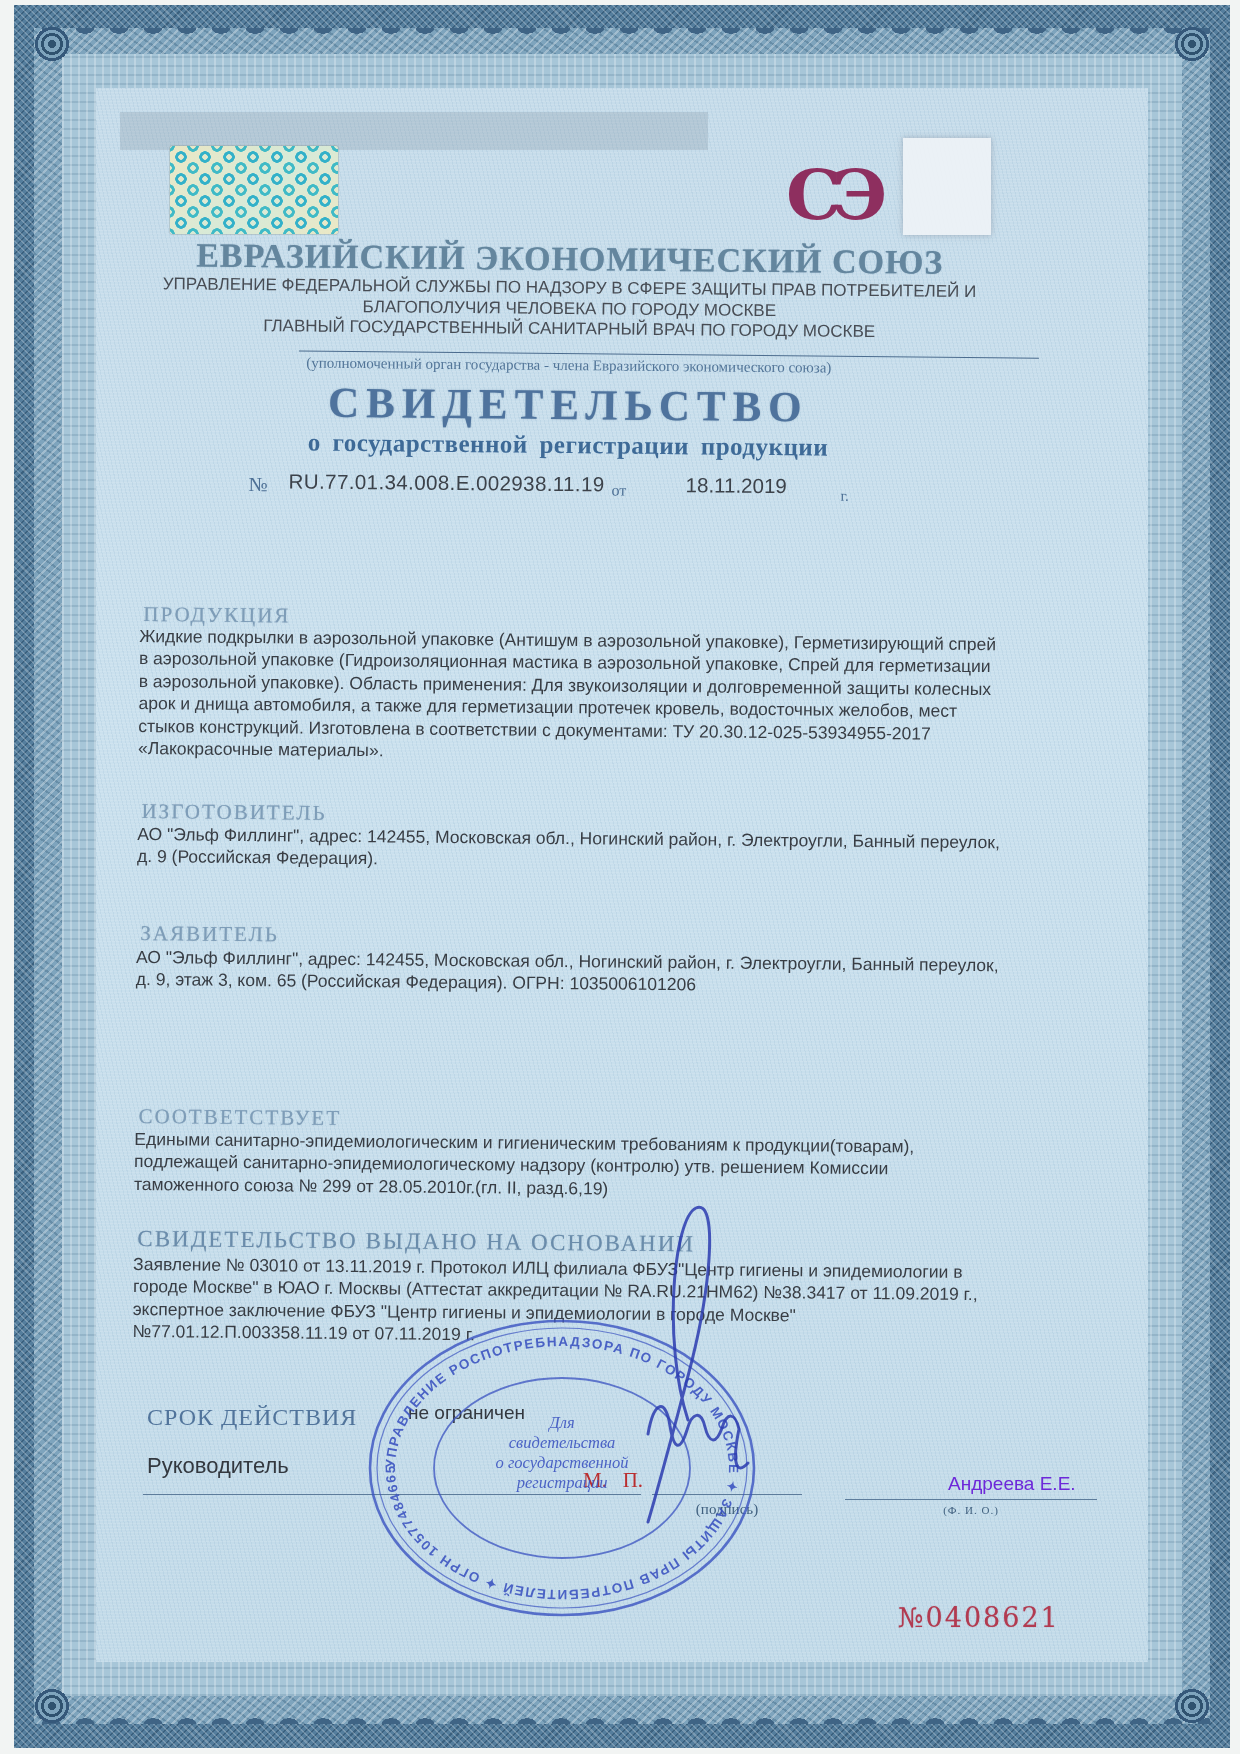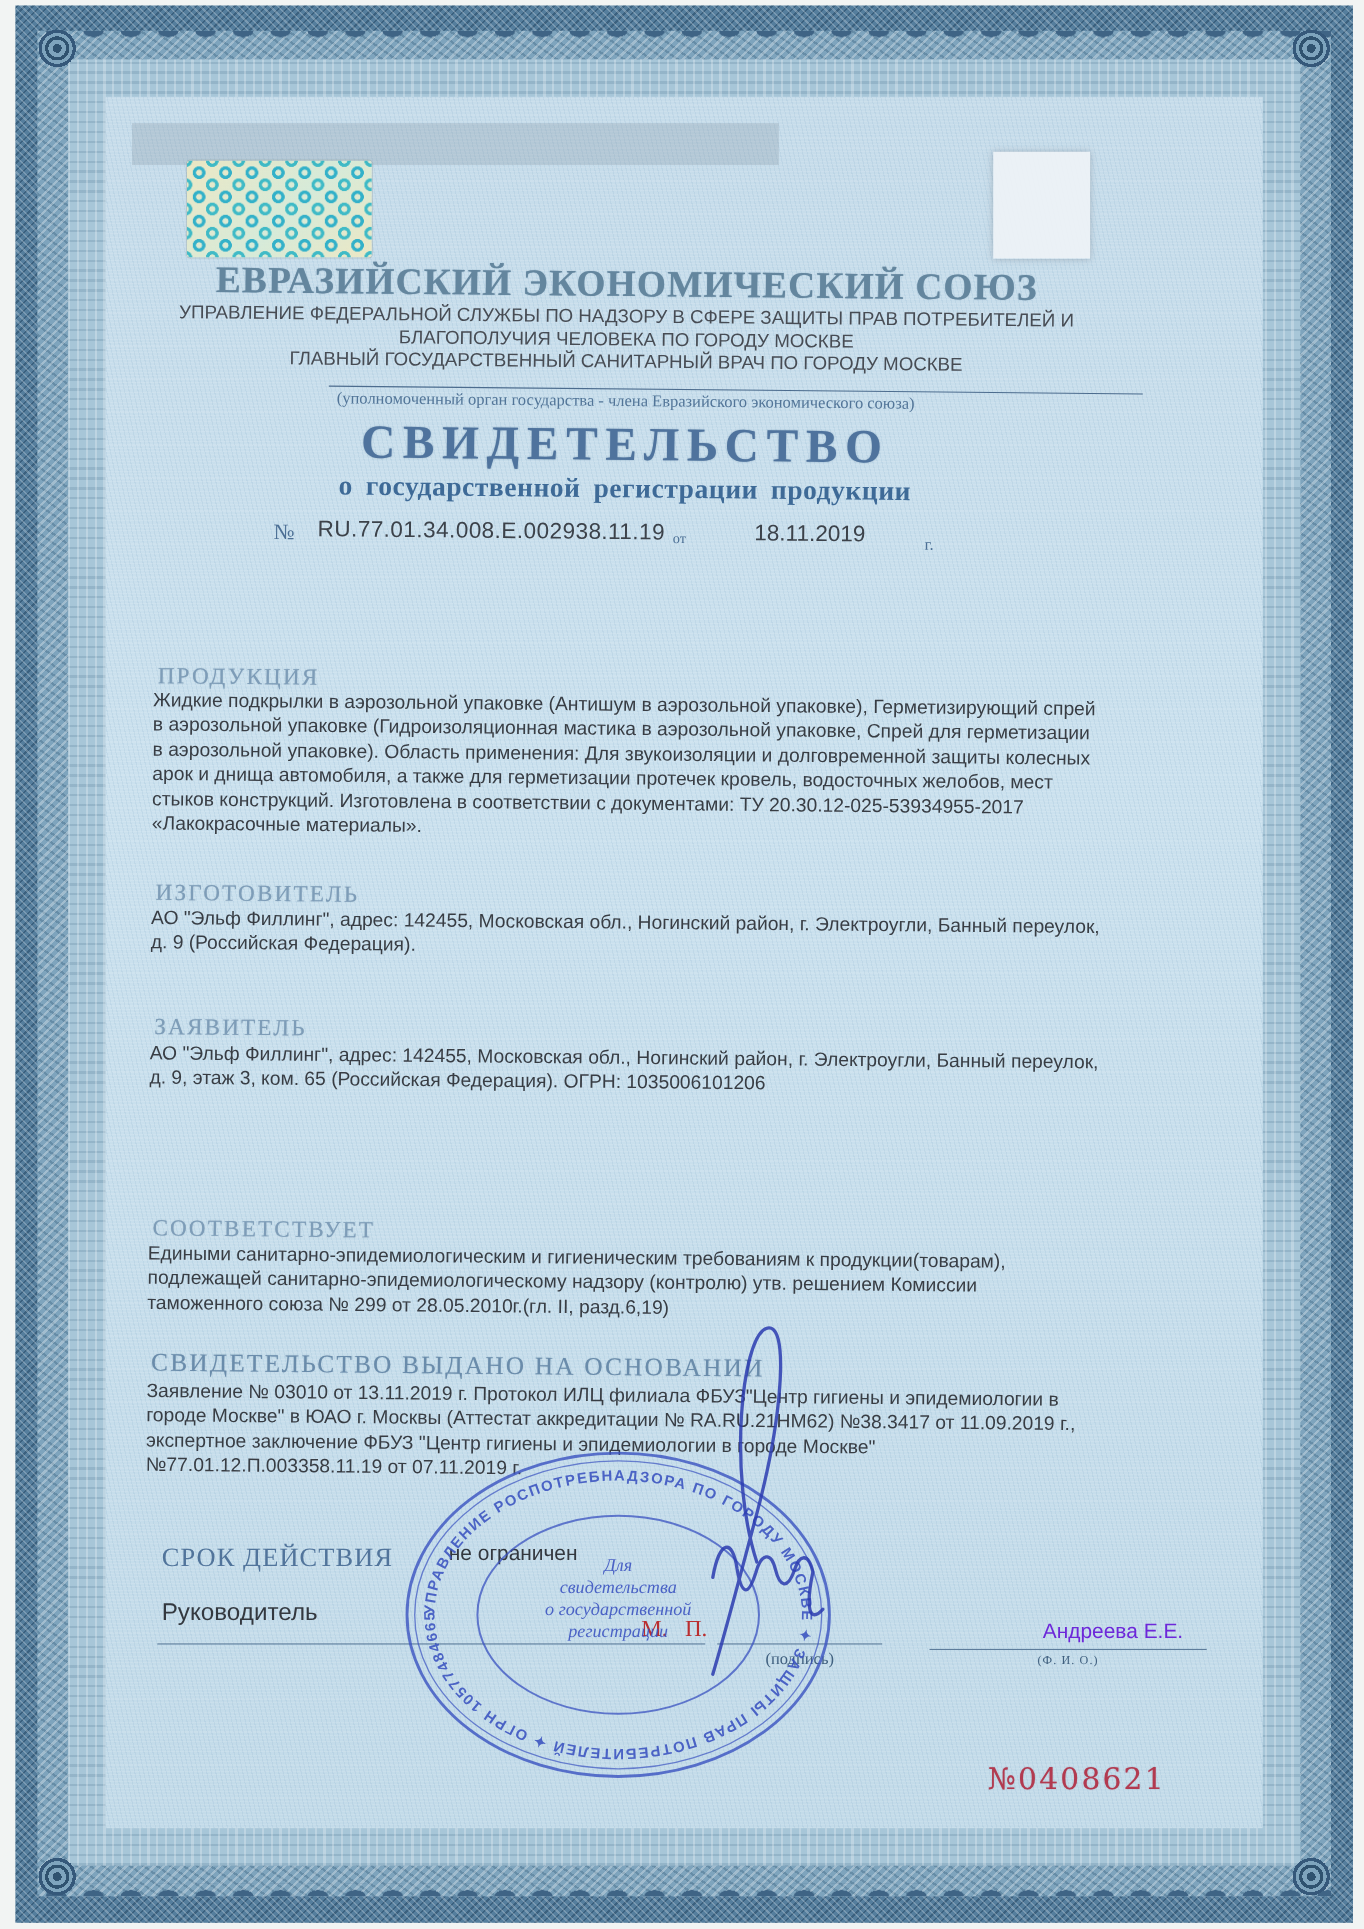--- a/index.html
+++ b/index.html
@@ -58,21 +58,21 @@
   .rule{left:300px;top:349px;width:740px;height:1px;background:#4c6c8e;}
   .authCaption{left:80px;top:353px;width:980px;text-align:center;color:#527598;
     font-family:"Liberation Serif",serif;font-size:15px;}
   .docTitle{left:80px;top:376px;width:980px;text-align:center;color:#4f739d;
     font-family:"Liberation Serif",serif;font-weight:700;font-size:43px;letter-spacing:7px;
     text-shadow:0 0 1.5px rgba(60,100,140,.5);}
   .docSub{left:80px;top:427px;width:980px;text-align:center;color:#3e6a97;
     font-family:"Liberation Serif",serif;font-weight:700;font-size:25px;word-spacing:5px;letter-spacing:.5px;}
   .numLabel{left:251px;top:472px;color:#4c6f95;font-family:"Liberation Serif",serif;font-size:20px;}
   .numValue{left:291px;top:468px;color:#3c424a;font-size:20.5px;letter-spacing:.4px;}
-  .numFrom{left:614px;top:477px;color:#4c6f95;font-family:"Liberation Serif",serif;font-size:13px;}
+  .numFrom{left:614px;top:477px;color:#4c6f95;font-family:"Liberation Serif",serif;font-size:16px;}
   .numDate{left:688px;top:468px;color:#3c424a;font-size:20.5px;}
   .numYear{left:843px;top:481px;color:#4c6f95;font-family:"Liberation Serif",serif;font-size:15px;}
   
   .secHead{color:#7e9db8;font-family:"Liberation Serif",serif;font-size:21px;letter-spacing:2px;
     text-shadow:0 0 1px rgba(110,140,165,.5);}
   .secBody{color:#383d44;font-size:17.5px;line-height:22.4px;white-space:pre-line;}
   .prodHead{left:147px;top:602px;}  .prodBody{left:143px;top:625px;width:1000px;}
   .manHead{left:147px;top:799px;}   .manBody{left:143px;top:823px;width:1000px;}
   .appHead{left:147px;top:921px;}   .appBody{left:143px;top:946px;width:1000px;}
   .confHead{left:147px;top:1104px;} .confBody{left:143px;top:1128px;width:1000px;}
@@ -115,20 +115,21 @@
   <div class="rosette" style="left:30px;top:22px;"></div>
   <div class="rosette" style="right:26px;top:22px;"></div>
   <div class="rosette" style="left:30px;bottom:26px;"></div>
   <div class="rosette" style="right:26px;bottom:26px;"></div>
   <div class="field"></div>
 
   <div class="content">
     <div class="abs grayStrip"></div>
     <div class="abs holo"></div>
     <div class="abs whitePatch"></div>
+    <div class="abs seLogo">СЭ</div>
 
     <div class="tilt">
       <div class="abs eecTitle">ЕВРАЗИЙСКИЙ ЭКОНОМИЧЕСКИЙ СОЮЗ</div>
       <div class="abs authLines">УПРАВЛЕНИЕ ФЕДЕРАЛЬНОЙ СЛУЖБЫ ПО НАДЗОРУ В СФЕРЕ ЗАЩИТЫ ПРАВ ПОТРЕБИТЕЛЕЙ И
 БЛАГОПОЛУЧИЯ ЧЕЛОВЕКА ПО ГОРОДУ МОСКВЕ
 ГЛАВНЫЙ ГОСУДАРСТВЕННЫЙ САНИТАРНЫЙ ВРАЧ ПО ГОРОДУ МОСКВЕ</div>
       <div class="abs rule"></div>
       <div class="abs authCaption">(уполномоченный орган государства - члена Евразийского экономического союза)</div>
       <div class="abs docTitle">СВИДЕТЕЛЬСТВО</div>
       <div class="abs docSub">о государственной регистрации продукции</div>

